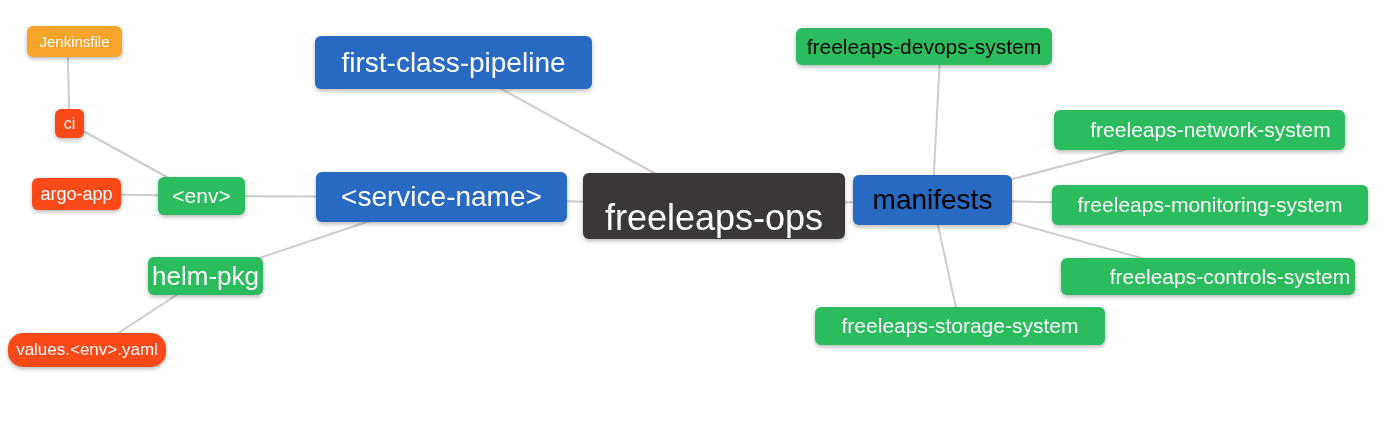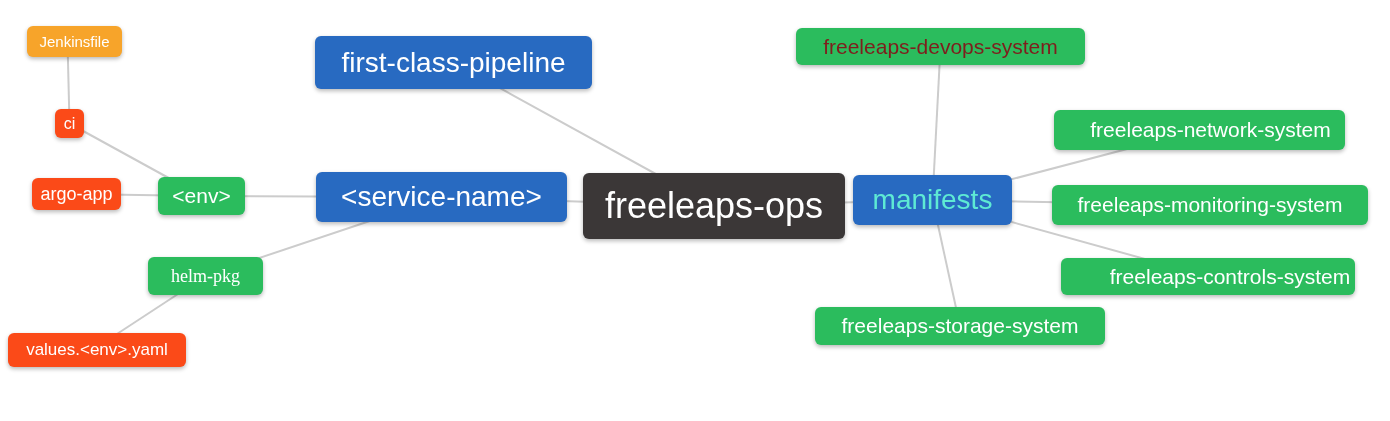--- a/index.html
+++ b/index.html
@@ -37,59 +37,59 @@
       <line x1="441.5" y1="197" x2="714" y2="206" stroke="#cccccc" stroke-width="2"></line>
       <line x1="453.5" y1="62.5" x2="714" y2="206" stroke="#cccccc" stroke-width="2"></line>
       <line x1="714" y1="206" x2="932.5" y2="200" stroke="#cccccc" stroke-width="2"></line>
       <line x1="932.5" y1="200" x2="940.5" y2="46.5" stroke="#cccccc" stroke-width="2"></line>
       <line x1="932.5" y1="200" x2="1199.5" y2="130" stroke="#cccccc" stroke-width="2"></line>
       <line x1="932.5" y1="200" x2="1210" y2="205" stroke="#cccccc" stroke-width="2"></line>
       <line x1="932.5" y1="200" x2="1208" y2="276.5" stroke="#cccccc" stroke-width="2"></line>
       <line x1="932.5" y1="200" x2="960" y2="326" stroke="#cccccc" stroke-width="2"></line>
     </svg>
   <div id="node-layer">
-      <div class="node" style="left: 583px; top: 173px; width: 262px; height: 66px; font-size: 36px; background: rgb(59, 55, 55); color: rgb(255, 255, 255);">
+      <div class="node" style="left: 583px; top: 173px; width: 262px; height: 66px; font-size: 36px; background: rgb(59, 55, 55); color: rgb(255, 255, 255); align-items: flex-end;">
         <span>freeleaps-ops</span>
       </div>
       <div class="node" style="left: 315px; top: 36px; width: 277px; height: 53px; font-size: 28px; background: rgb(40, 106, 193); color: rgb(255, 255, 255);">
         <span>first-class-pipeline</span>
       </div>
       <div class="node" style="left: 316px; top: 172px; width: 251px; height: 50px; font-size: 28px; background: rgb(40, 106, 193); color: rgb(255, 255, 255);">
         <span>&lt;service-name&gt;</span>
       </div>
-      <div class="node" style="left: 853px; top: 175px; width: 159px; height: 50px; font-size: 28px; background: rgb(40, 106, 193); color: #5eead4;">
+      <div class="node" style="left: 853px; top: 175px; width: 159px; height: 50px; font-size: 28px; background: rgb(40, 106, 193); color: #000000;">
         <span>manifests</span>
       </div>
       <div class="node" style="left: 158px; top: 177px; width: 87px; height: 38px; font-size: 21px; background: rgb(43, 188, 93); color: rgb(255, 255, 255);">
         <span>&lt;env&gt;</span>
       </div>
-      <div class="node" style="left: 148px; top: 257px; width: 115px; height: 38px; font-size: 18px; background: rgb(43, 188, 93); color: rgb(255, 255, 255); font-family: Liberation Serif, serif;">
+      <div class="node" style="left: 148px; top: 257px; width: 115px; height: 38px; font-size: 26px; background: rgb(43, 188, 93); color: rgb(255, 255, 255);">
         <span>helm-pkg</span>
       </div>
-      <div class="node" style="left: 796px; top: 28px; width: 289px; height: 37px; font-size: 21px; background: rgb(43, 188, 93); color: #7f1d1d;">
+      <div class="node" style="left: 796px; top: 28px; width: 256px; height: 37px; font-size: 21px; background: rgb(43, 188, 93); color: #000000;">
         <span>freeleaps-devops-system</span>
       </div>
       <div class="node" style="left: 1054px; top: 110px; width: 291px; height: 40px; font-size: 21px; background: rgb(43, 188, 93); color: rgb(255, 255, 255); padding-left: 22px;">
         <span>freeleaps-network-system</span>
       </div>
       <div class="node" style="left: 1052px; top: 185px; width: 316px; height: 40px; font-size: 21px; background: rgb(43, 188, 93); color: rgb(255, 255, 255);">
         <span>freeleaps-monitoring-system</span>
       </div>
       <div class="node" style="left: 1061px; top: 258px; width: 294px; height: 37px; font-size: 21px; background: rgb(43, 188, 93); color: rgb(255, 255, 255); padding-left: 44px;">
         <span>freeleaps-controls-system</span>
       </div>
       <div class="node" style="left: 815px; top: 307px; width: 290px; height: 38px; font-size: 21px; background: rgb(43, 188, 93); color: rgb(255, 255, 255);">
         <span>freeleaps-storage-system</span>
       </div>
       <div class="node" style="left: 55px; top: 109px; width: 29px; height: 29px; font-size: 16px; background: rgb(251, 74, 24); color: rgb(255, 255, 255);">
         <span>ci</span>
       </div>
       <div class="node" style="left: 32px; top: 178px; width: 89px; height: 32px; font-size: 18px; background: rgb(251, 74, 24); color: rgb(255, 255, 255);">
         <span>argo-app</span>
       </div>
-      <div class="node" style="left: 8px; top: 333px; width: 178px; height: 34px; font-size: 17px; background: rgb(251, 74, 24); color: rgb(255, 255, 255);">
+      <div class="node" style="left: 8px; top: 333px; width: 158px; height: 34px; font-size: 17px; background: rgb(251, 74, 24); color: rgb(255, 255, 255); border-radius: 15px;">
         <span>values.&lt;env&gt;.yaml</span>
       </div>
       <div class="node" style="left: 20px; top: 26px; width: 95px; height: 31px; font-size: 15px; background: rgb(247, 164, 42); color: rgb(255, 255, 255); margin-left: 7px;">
         <span>Jenkinsfile</span>
       </div>
     </div>
 </div>
 
 </body></html>

